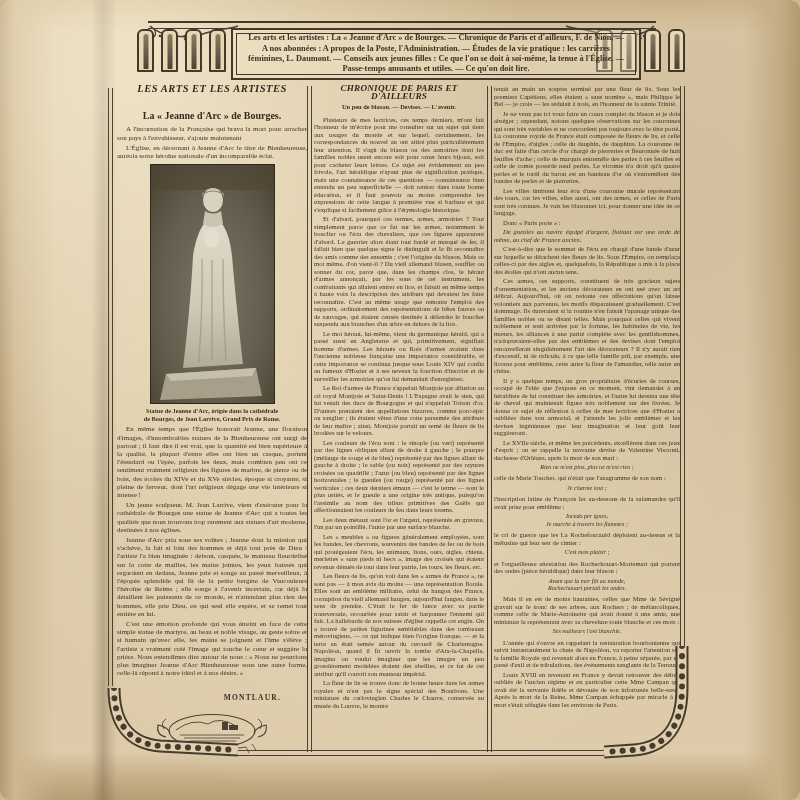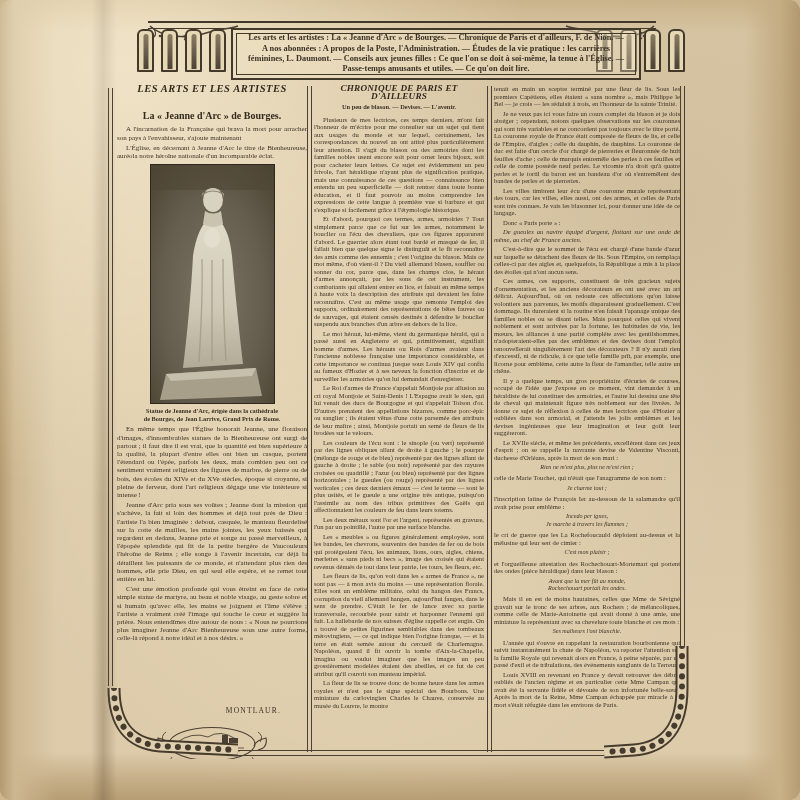--- a/index.html
+++ b/index.html
@@ -48,22 +48,22 @@
   .section-title{font-size:10.5px;font-weight:bold;font-style:italic;text-align:center;
     letter-spacing:.5px;margin:0 0 19px;color:#332a1e;}
   .col-mid .section-title{font-size:9.2px;letter-spacing:.2px;margin-bottom:3px;text-align:center;}
   .article-title{font-size:10px;font-weight:bold;text-align:center;margin:0 0 5px;color:#332a1e;}
   .subtitle{font-size:6.4px;font-weight:bold;text-align:center;margin:0 0 5px;}
   .photo-fig{margin:3px auto 0;width:125px;}
   .photo-fig svg{display:block;}
   .caption{font-size:6.3px;font-weight:bold;text-align:center;line-height:7.6px;margin:3px 0 3px;}
   .body-block{overflow:hidden;}
   .col-left .body-block{height:266px;}
-  .signature{text-align:right;padding-right:26px;font-size:7.5px;font-weight:normal;
-    letter-spacing:1.2px;margin-top:16px;}
+  .signature{text-align:right;padding-right:26px;font-size:7.5px;font-weight:bold;
+    letter-spacing:1.2px;margin-top:3px;}
   .vignette{display:block;margin:8px auto 0;}
   .quote{text-align:center;font-style:italic;font-size:6.1px;line-height:7.4px;
     margin:3px 0;white-space:pre-line;text-indent:0 !important;}
   .pi{font-style:italic;}
 </style>
 </head>
 <body>
 
 <div class="page">
 
@@ -138,20 +138,21 @@
         <rect x="0.5" y="0.5" width="124" height="239" fill="none" stroke="#2e271d" stroke-width="1"></rect>
       </svg>
     </figure>
     <div class="caption">
       <div>Statue de Jeanne d'Arc, érigée dans la cathédrale</div>
       <div>de Bourges, de Jean Larrive, Grand Prix de Rome.</div>
     </div>
 
     <div class="body-block">
       <p>En même temps que l'Église honorait Jeanne, une floraison d'images, d'innombrables statues de la Bienheureuse ont surgi de partout ; il faut dire il est vrai, que la quantité est bien supérieure à la qualité, la plupart d'entre elles ont bien un casque, portent l'étendard ou l'épée, parfois les deux, mais combien peu ont ce sentiment vraiment religieux des figures de marbre, de pierre ou de bois, des écoles du XIVe et du XVe siècles, époque si croyante, si pleine de ferveur, dont l'art religieux dégage une vie intérieure si intense !</p>
+      <p>Un jeune sculpteur, M. Jean Larrive, vient d'exécuter pour la cathédrale de Bourges une statue de Jeanne d'Arc qui a toutes les qualités que nous trouvons trop rarement aux statues d'art moderne, destinées à nos églises.</p>
       <p>Jeanne d'Arc pria sous ses voûtes ; Jeanne dont la mission qui s'achève, la fait si loin des hommes et déjà tout près de Dieu : l'artiste l'a bien imaginée : debout, casquée, le manteau fleurdelisé sur la cotte de mailles, les mains jointes, les yeux baissés qui regardent en dedans, Jeanne prie et songe au passé merveilleux, à l'épopée splendide qui fit de la petite bergère de Vaucouleurs l'héroïne de Reims ; elle songe à l'avenir incertain, car déjà la détaillent les puissants de ce monde, et n'attendant plus rien des hommes, elle prie Dieu, en qui seul elle espère, et se remet tout entière en lui.</p>
       <p>C'est une émotion profonde qui vous étreint en face de cette simple statue de martyre, au beau et noble visage, au geste sobre et si humain qu'avec elle, les mains se joignent et l'âme s'élève ; l'artiste a vraiment créé l'image qui touche le cœur et suggère la prière. Nous entendîmes dire autour de nous : « Nous ne pourrions plus imaginer Jeanne d'Arc Bienheureuse sous une autre forme, celle-là répond à notre idéal et à nos désirs. »</p>
     </div>
     <div class="signature">MONTLAUR.</div>
 
     <svg class="vignette" width="124" height="44" viewBox="0 0 124 44">
       <g stroke="#4a4034" fill="none" stroke-width="1.1">
         <ellipse cx="62" cy="20" rx="43" ry="16.5"></ellipse>
         <path d="M26,19 Q42,7 58,13 Q70,5 86,15" stroke-width="0.9"></path>
         <path d="M30,24 H94 M34,27 H90 M40,30 H86" stroke-width="0.8"></path>

